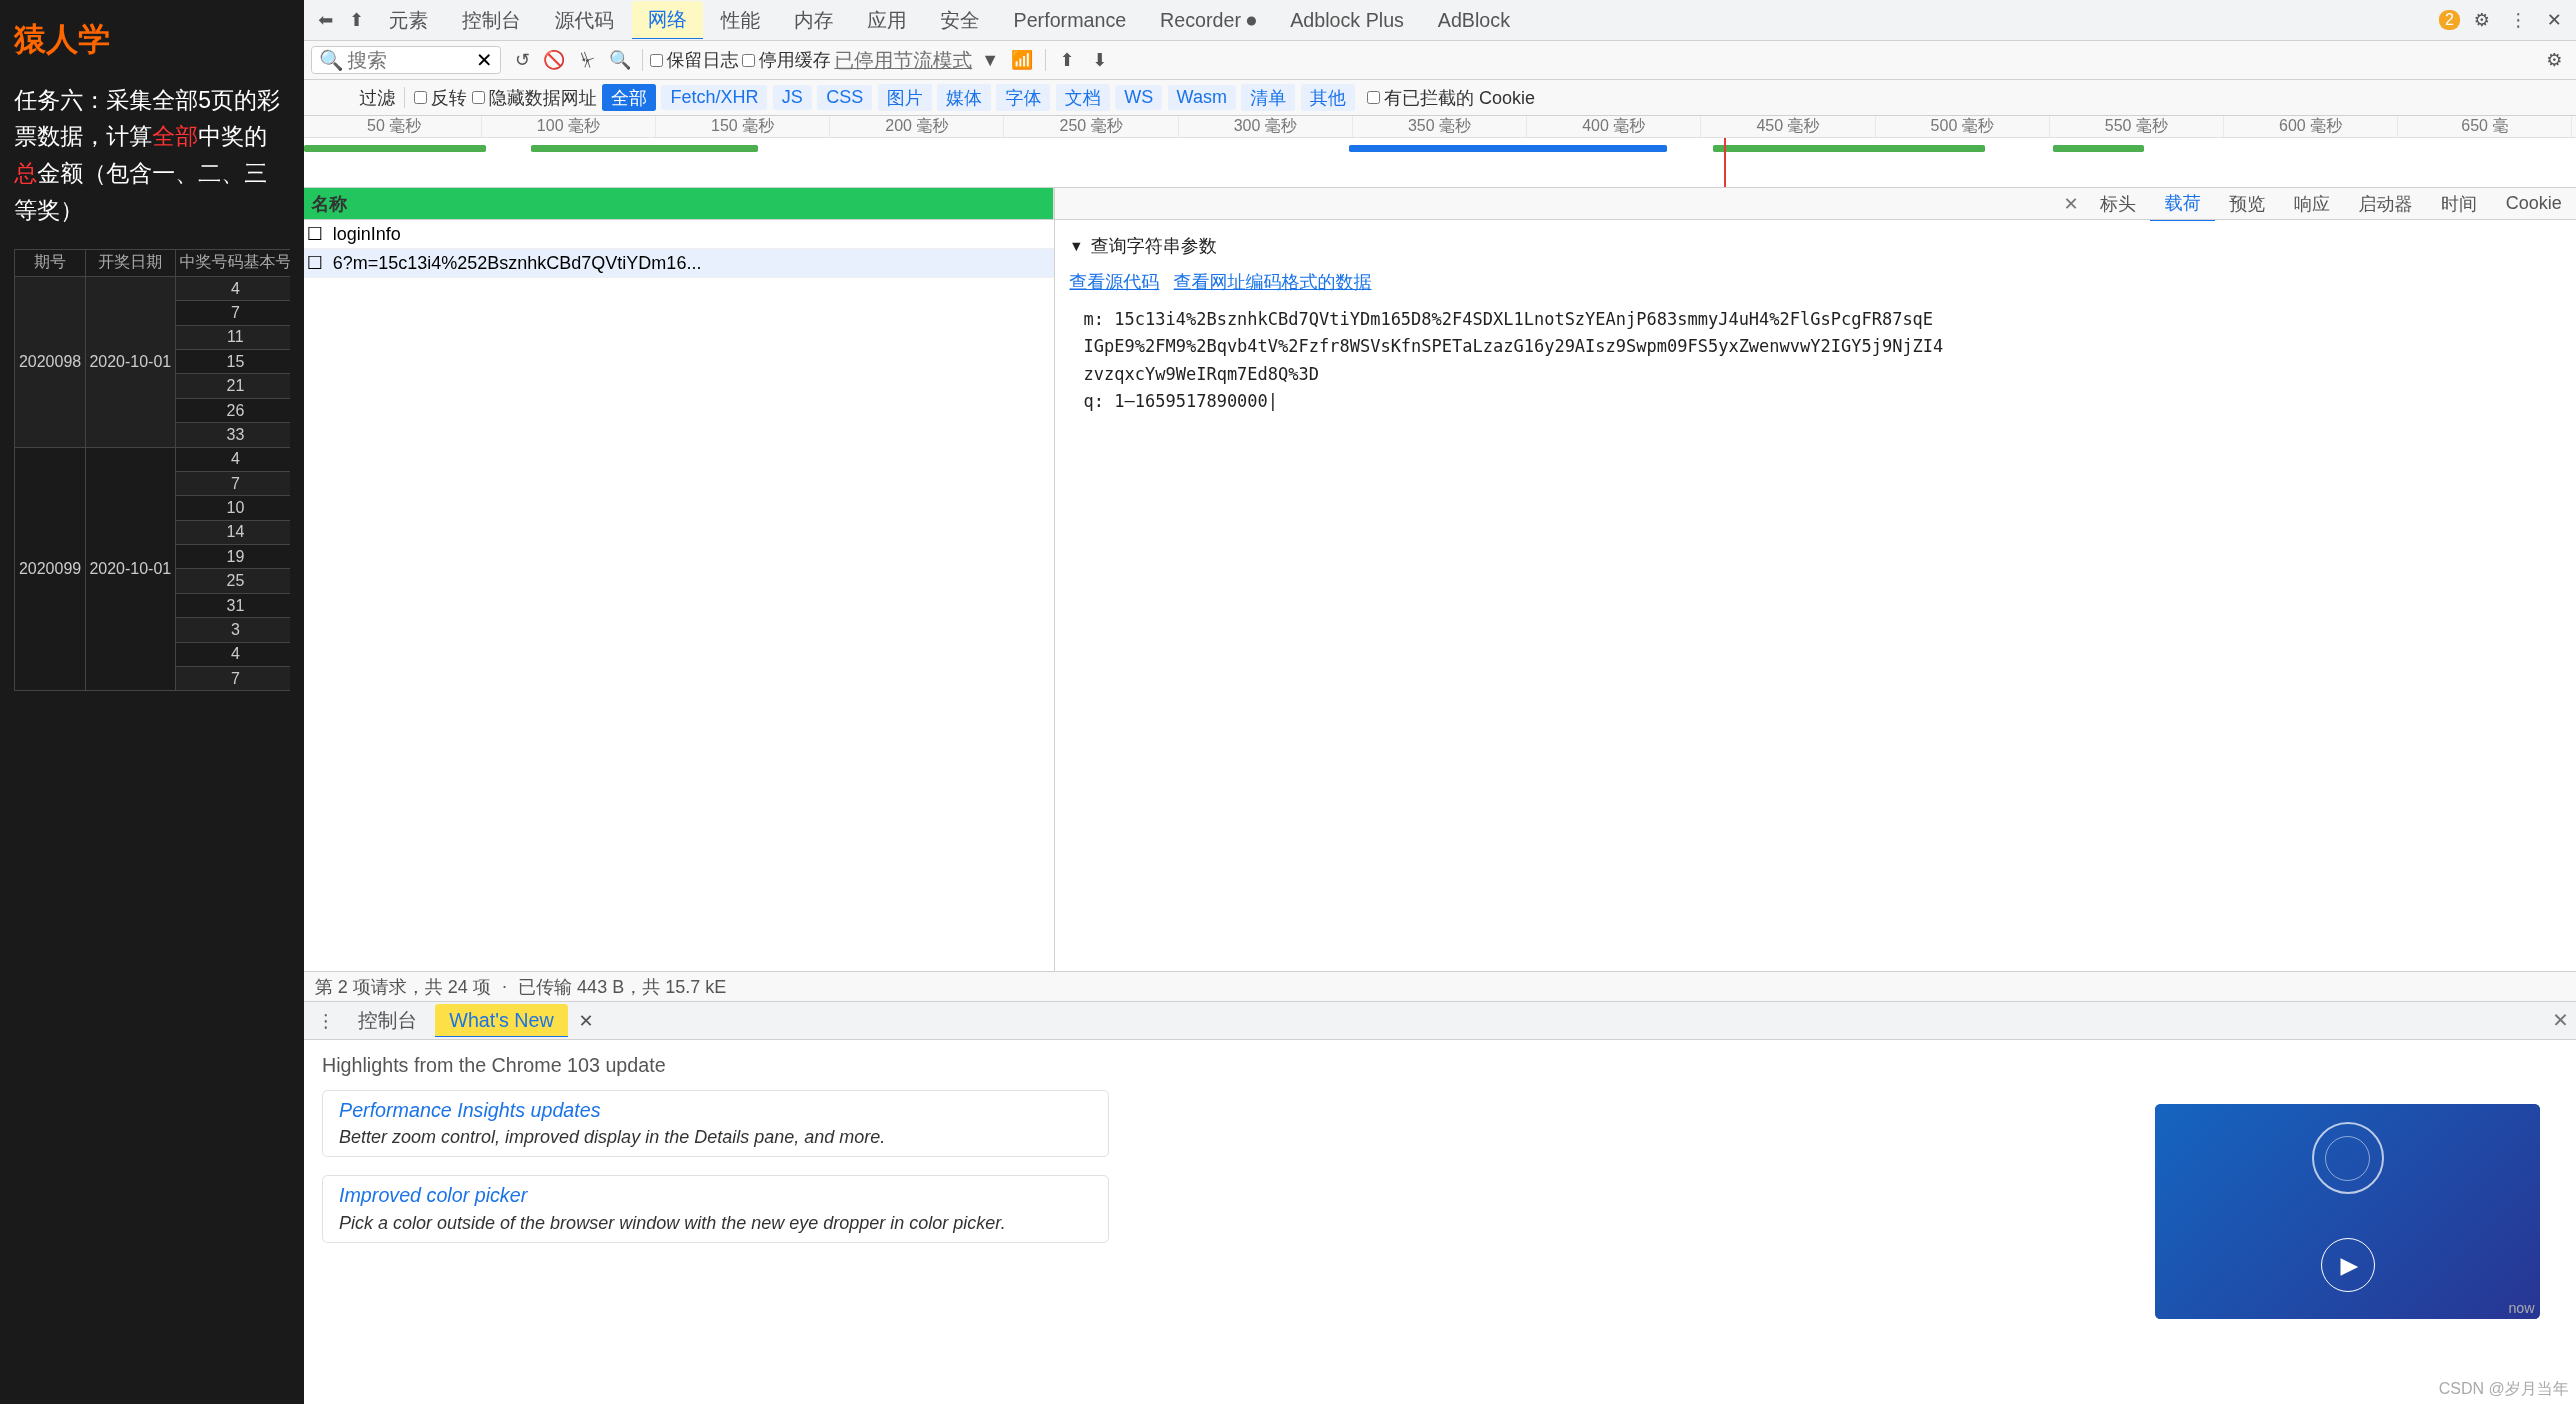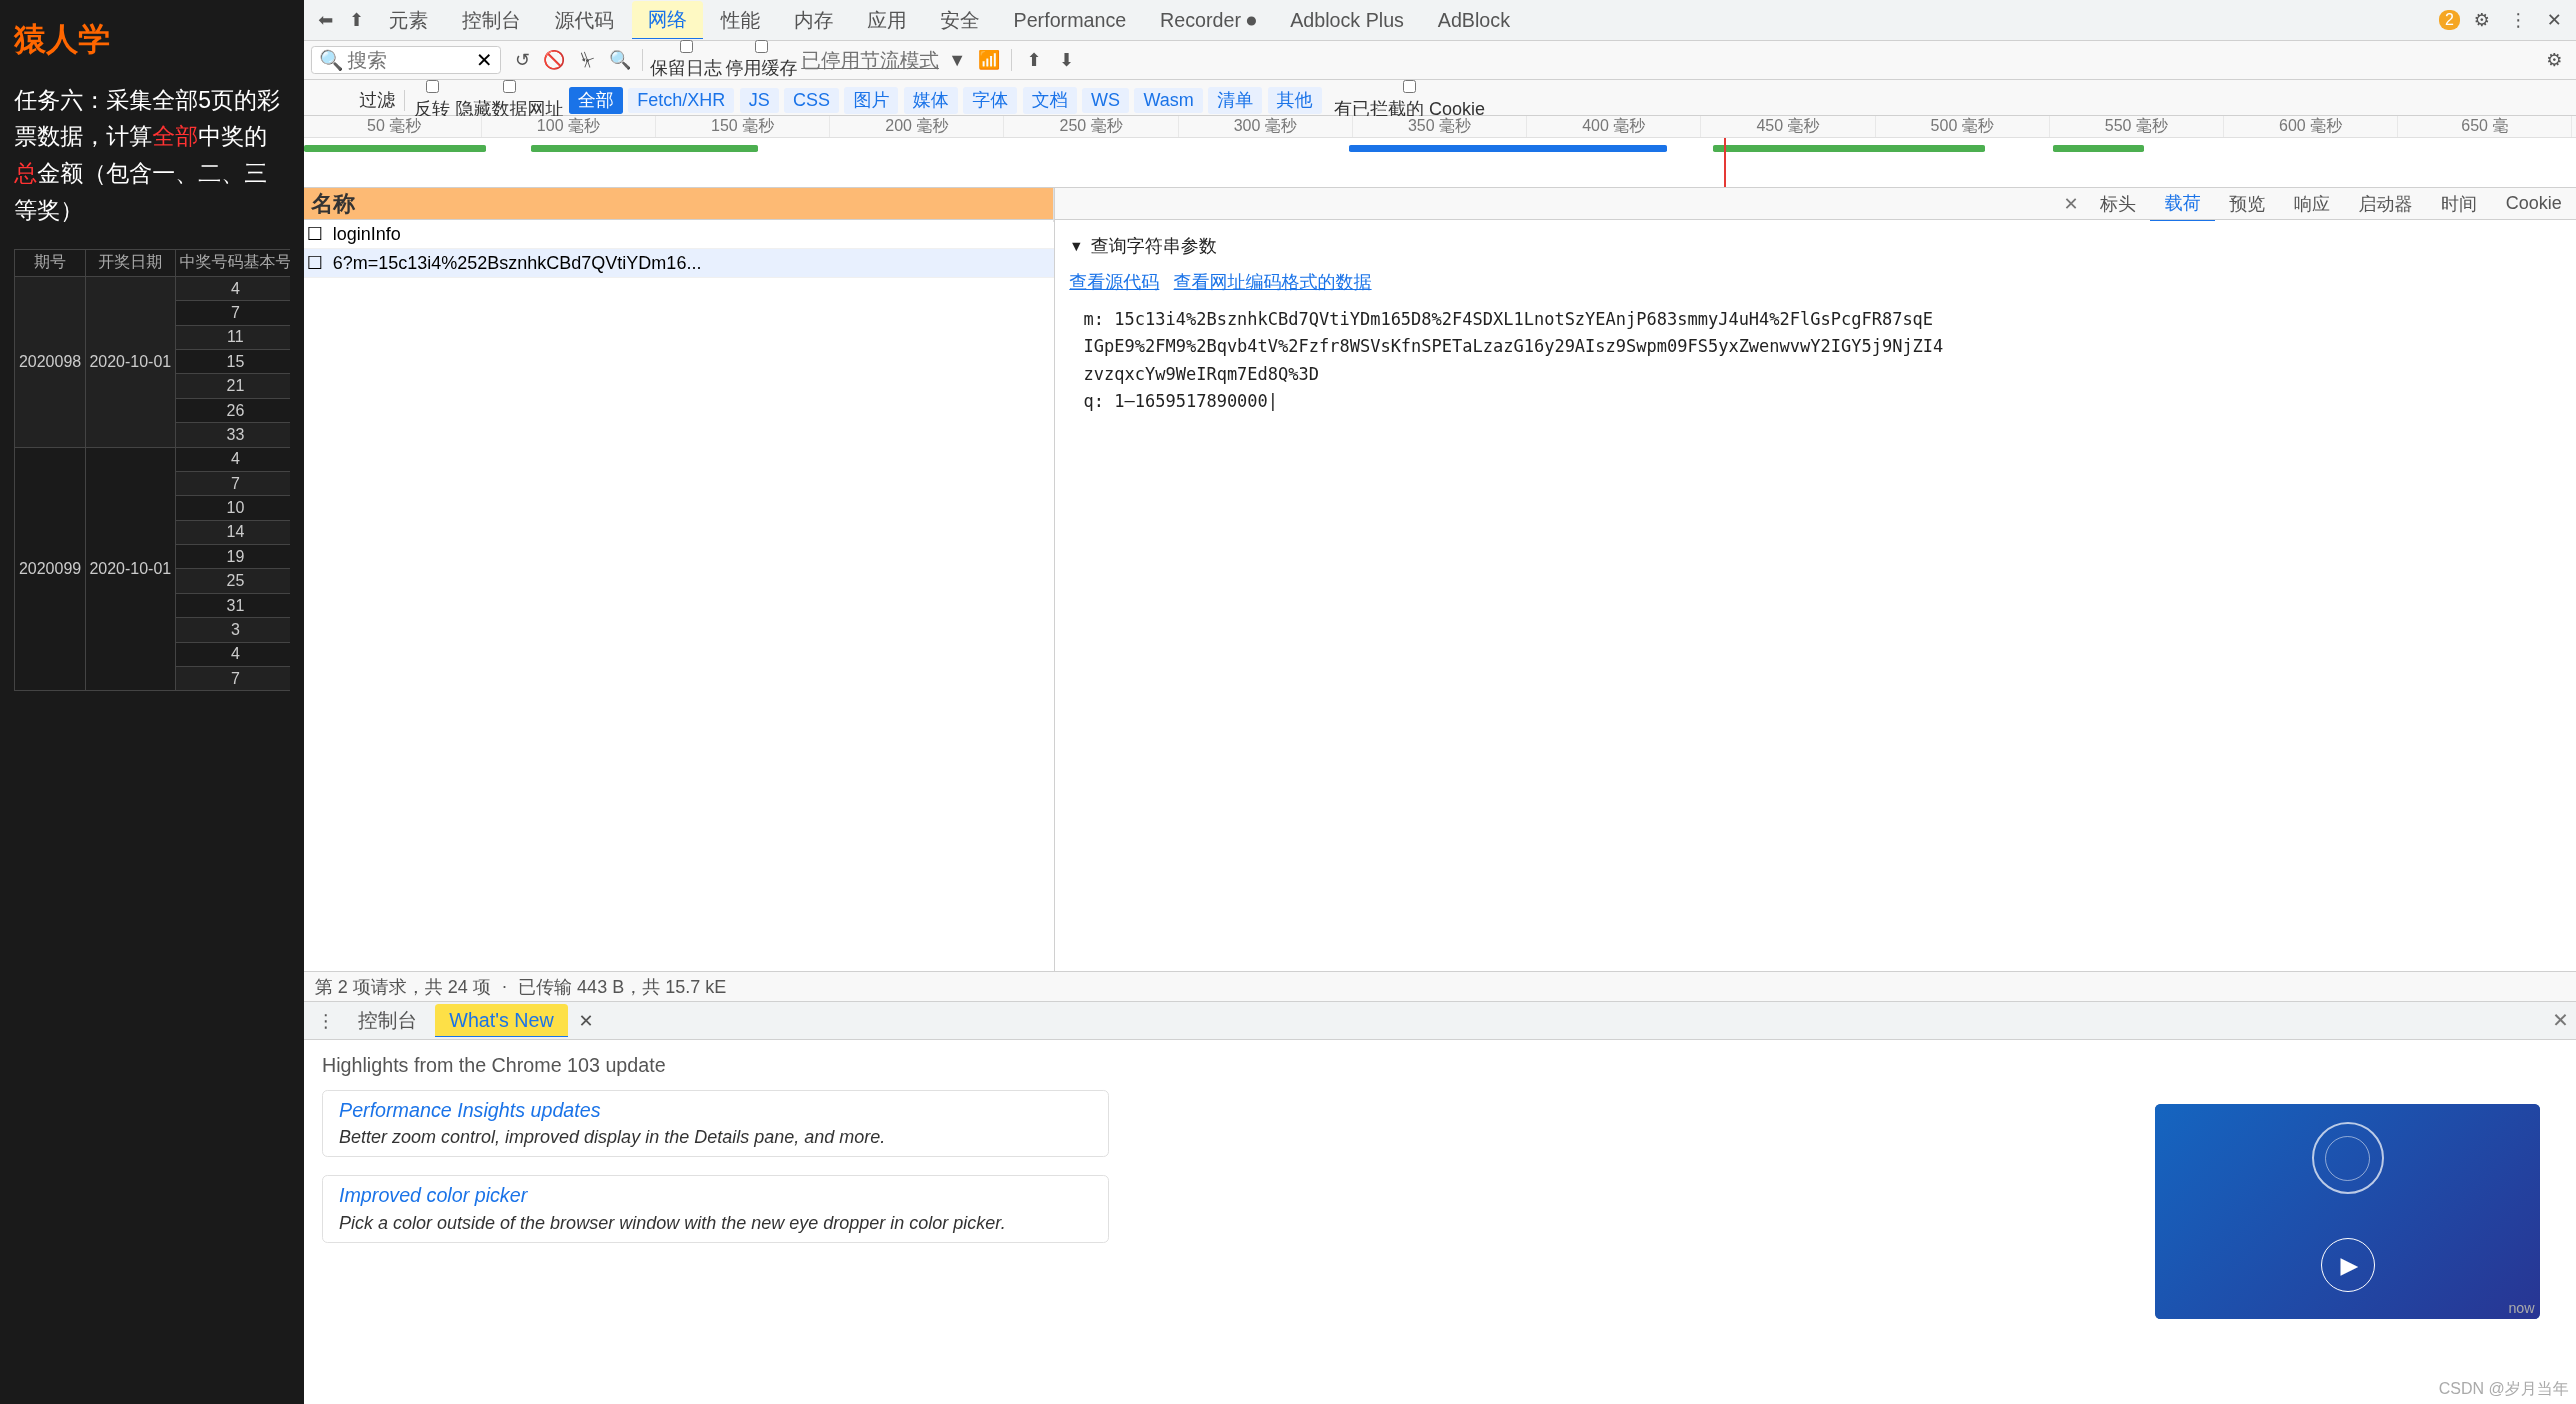--- a/index.html
+++ b/index.html
@@ -128,21 +128,21 @@
       border-radius: 3.6px;
       padding: 1.8px 7.2px;
       gap: 3.6px;
       margin-right: 3.6px;
     }
     .search-box input {
       border: none; outline: none; font-size: 19.7px; width: 125px;
     }
     .toolbar-sep { width: 0.9px; height: 21.5px; background: #d0d0d0; margin: 0 3.6px; }
     .checkbox-label {
-      display: flex; align-items: center; gap: 3.6px; cursor: pointer; font-size: 18px; color: #333; flex-direction: column;
+      display: flex; align-items: center; gap: 3.6px; cursor: pointer; font-size: 18px; color: #333;
     }
 
     
     .devtools-filter {
       display: flex;
       align-items: center;
       background: #f8f8f8;
       border-bottom: 0.9px solid #d0d0d0;
       height: 36px;
       padding: 0 7.2px;
@@ -216,24 +216,24 @@
       width: 751px;
       min-width: 751px;
       border-right: 0.9px solid #d0d0d0;
       display: flex;
       flex-direction: column;
       overflow: hidden;
     }
     .request-list-header {
       display: flex;
       align-items: center;
-      background: #fdba74;
+      background: #22c55e;
       border-bottom: 0.9px solid #d0d0d0;
       height: 32px;
-      font-size: 22px;
+      font-size: 18px;
       color: #333;
       font-weight: bold;
     }
     .req-col {
       padding: 3.6px 7.2px;
       border-right: 0.9px solid #e0e0e0;
     }
     .req-col.name { flex: 1; }
     .request-rows {
       flex: 1;

